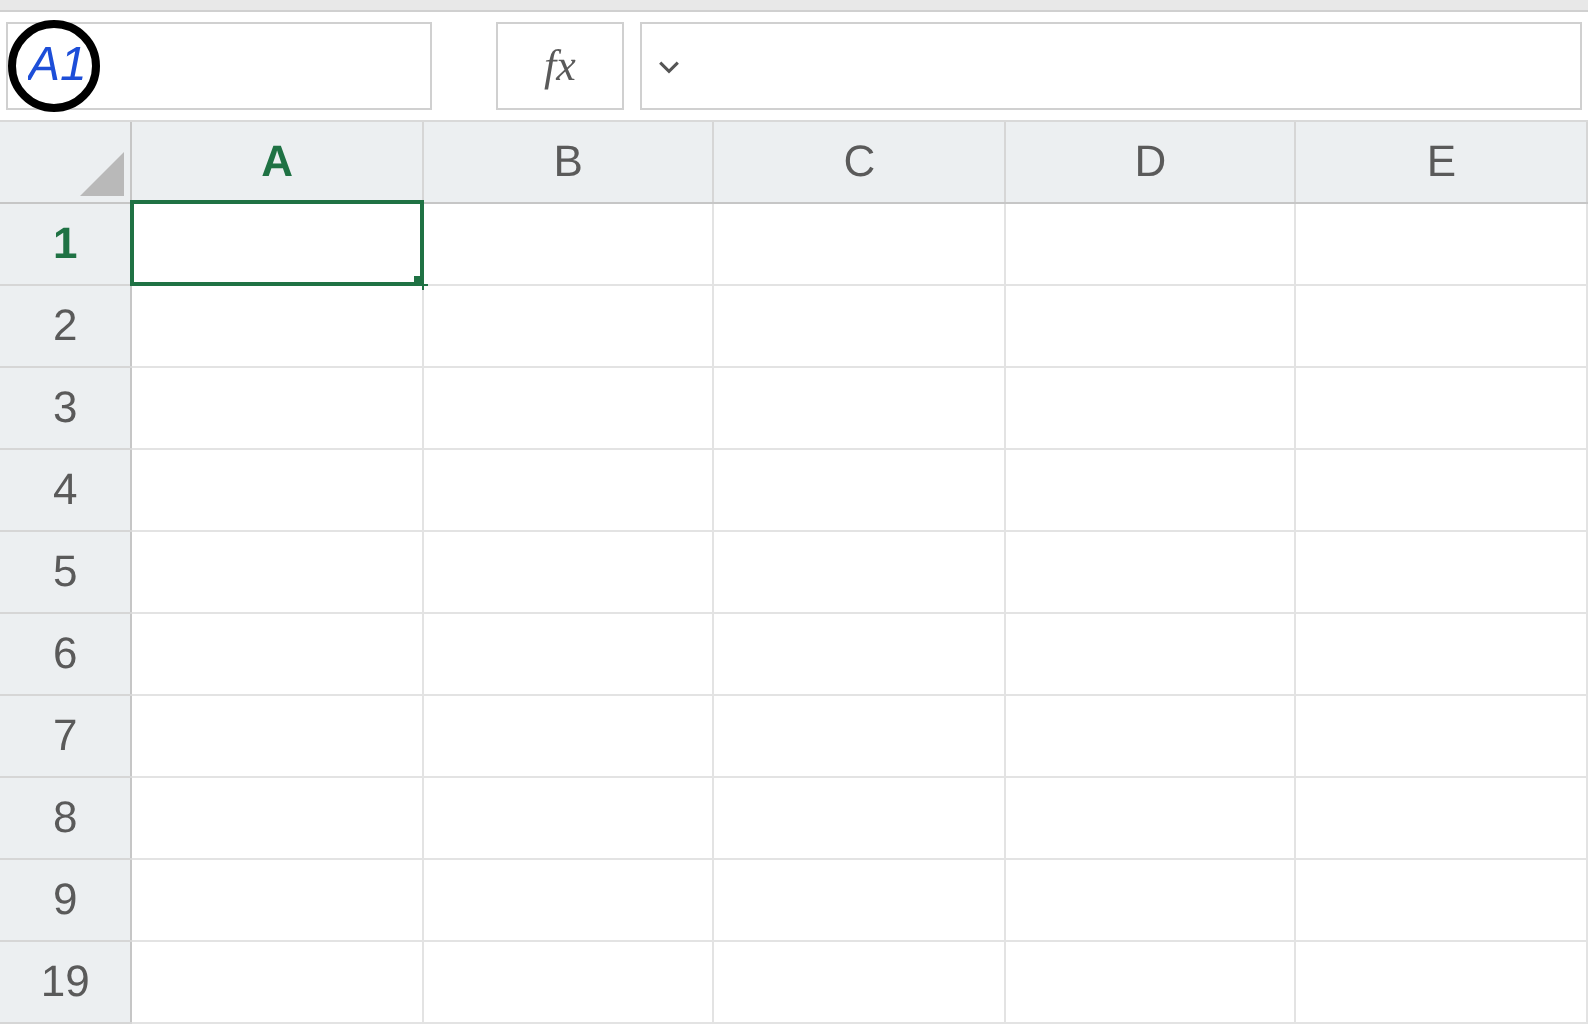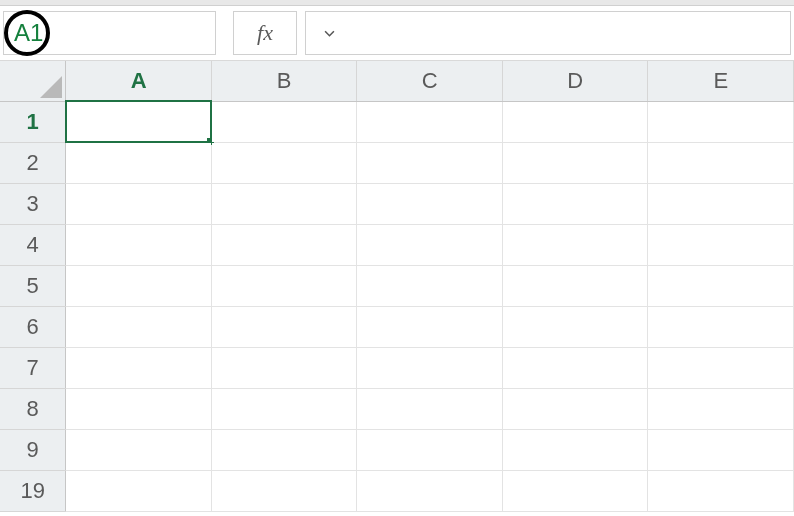--- a/index.html
+++ b/index.html
@@ -33,22 +33,23 @@
       border: 1px solid #d0d0d0;
       background: #fff;
     }
     .name-box {
       flex: 1;
       height: 100%;
       border: none;
       outline: none;
       padding-left: 10px;
       font-size: 24px;
-      color: #15803d;
+      color: #1d4ed8;
       background: transparent;
+      font-style: italic;
     }
     .name-box-circle {
       position: absolute;
       left: 0px;
       top: -2px;
       width: 46px;
       height: 46px;
       border: 4px solid #000;
       border-radius: 50%;
       pointer-events: none;
@@ -74,20 +75,21 @@
       border: 1px solid #d0d0d0;
       display: flex;
       align-items: center;
       justify-content: center;
       font-style: italic;
       font-family: "Times New Roman", serif;
       font-size: 22px;
       color: #5a5a5a;
       background: #fff;
       cursor: pointer;
+      margin-left: 15px;
     }
     .formula-input-wrap {
       flex: 1;
       height: 44px;
       border: 1px solid #d0d0d0;
       background: #fff;
     }
     .formula-input {
       width: 100%;
       height: 100%;

